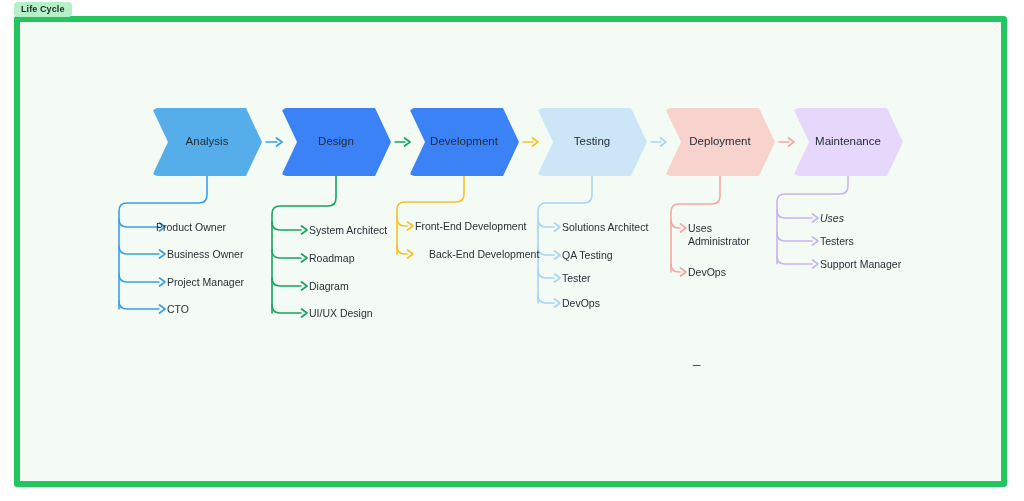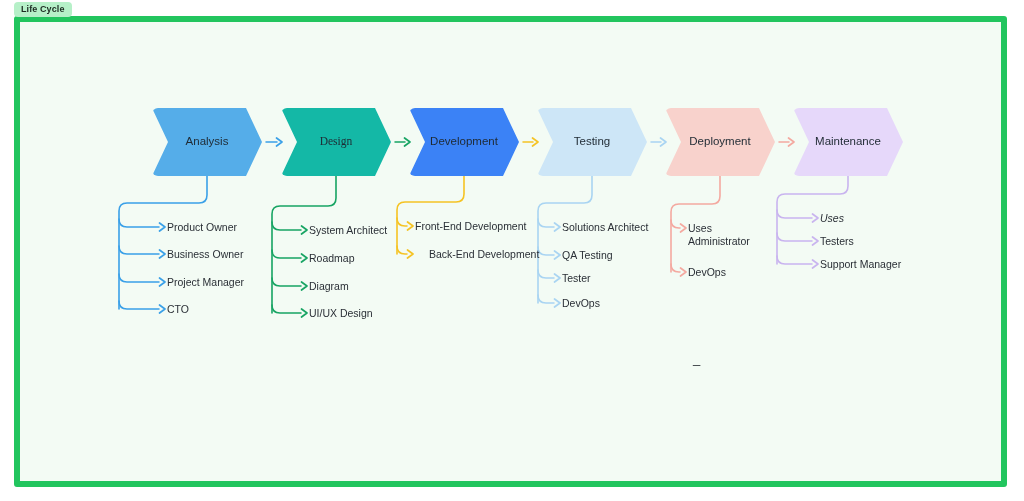--- a/index.html
+++ b/index.html
@@ -144,38 +144,38 @@
         <path d="M 792.5 192 L 798 196 L 792.5 200" fill="none" stroke="#c9b4ef" stroke-width="1.7" stroke-linecap="round" stroke-linejoin="round"></path>
         <path d="M 757 211 Q 757 219 765 219 L 792 219" fill="none" stroke="#c9b4ef" stroke-width="1.5" stroke-linecap="round" stroke-linejoin="round"></path>
         <path d="M 792.5 215 L 798 219 L 792.5 223" fill="none" stroke="#c9b4ef" stroke-width="1.7" stroke-linecap="round" stroke-linejoin="round"></path>
         <path d="M 757 234 Q 757 242 765 242 L 792 242" fill="none" stroke="#c9b4ef" stroke-width="1.5" stroke-linecap="round" stroke-linejoin="round"></path>
         <path d="M 792.5 238 L 798 242 L 792.5 246" fill="none" stroke="#c9b4ef" stroke-width="1.7" stroke-linecap="round" stroke-linejoin="round"></path>
       </svg>
     <div id="stage-layer">
         <div class="stage" style="left: 132px; top: 86px; width: 110px; background: rgb(85, 173, 233); clip-path: polygon(0px 0px, 94px 0px, 110px 50%, 94px 100%, 0px 100%, 16px 50%); border-radius: 6px;">
           <span class="stage-label" style="color: rgb(31, 42, 51);">Analysis</span>
         </div>
-        <div class="stage" style="left: 261px; top: 86px; width: 110px; background: #14b8a6; clip-path: polygon(0px 0px, 94px 0px, 110px 50%, 94px 100%, 0px 100%, 16px 50%); border-radius: 6px; font-family: Liberation Serif, serif;">
+        <div class="stage" style="left: 261px; top: 86px; width: 110px; background: #3b82f6; clip-path: polygon(0px 0px, 94px 0px, 110px 50%, 94px 100%, 0px 100%, 16px 50%); border-radius: 6px;">
           <span class="stage-label" style="color: rgb(31, 42, 51);">Design</span>
         </div>
         <div class="stage" style="left: 389px; top: 86px; width: 110px; background: #3b82f6; clip-path: polygon(0px 0px, 94px 0px, 110px 50%, 94px 100%, 0px 100%, 16px 50%); border-radius: 6px;">
           <span class="stage-label" style="color: rgb(31, 42, 51);">Development</span>
         </div>
         <div class="stage" style="left: 517px; top: 86px; width: 110px; background: rgb(205, 230, 247); clip-path: polygon(0px 0px, 94px 0px, 110px 50%, 94px 100%, 0px 100%, 16px 50%); border-radius: 6px;">
           <span class="stage-label" style="color: rgb(31, 42, 51);">Testing</span>
         </div>
         <div class="stage" style="left: 645px; top: 86px; width: 110px; background: rgb(248, 210, 204); clip-path: polygon(0px 0px, 94px 0px, 110px 50%, 94px 100%, 0px 100%, 16px 50%); border-radius: 6px;">
           <span class="stage-label" style="color: rgb(31, 42, 51);">Deployment</span>
         </div>
         <div class="stage" style="left: 773px; top: 86px; width: 110px; background: rgb(230, 216, 250); clip-path: polygon(0px 0px, 94px 0px, 110px 50%, 94px 100%, 0px 100%, 16px 50%); border-radius: 6px;">
           <span class="stage-label" style="color: rgb(31, 42, 51);">Maintenance</span>
         </div>
       </div>
     <div id="sub-layer">
-        <div class="sub-label" style="left: 147px; top: 199px;">Product Owner</div>
+        <div class="sub-label" style="left: 136px; top: 199px;">Product Owner</div>
         <div class="sub-label" style="left: 147px; top: 226px;">Business Owner</div>
         <div class="sub-label" style="left: 147px; top: 254px;">Project Manager</div>
         <div class="sub-label" style="left: 147px; top: 281px;">CTO</div>
         <div class="sub-label" style="left: 289px; top: 202px;">System Architect</div>
         <div class="sub-label" style="left: 289px; top: 230px;">Roadmap</div>
         <div class="sub-label" style="left: 289px; top: 258px;">Diagram</div>
         <div class="sub-label" style="left: 289px; top: 285px;">UI/UX Design</div>
         <div class="sub-label" style="left: 395px; top: 198px;">Front-End Development</div>
         <div class="sub-label" style="left: 395px; top: 226px; padding-left: 14px;">Back-End Development</div>
         <div class="sub-label" style="left: 542px; top: 199px;">Solutions Architect</div>

